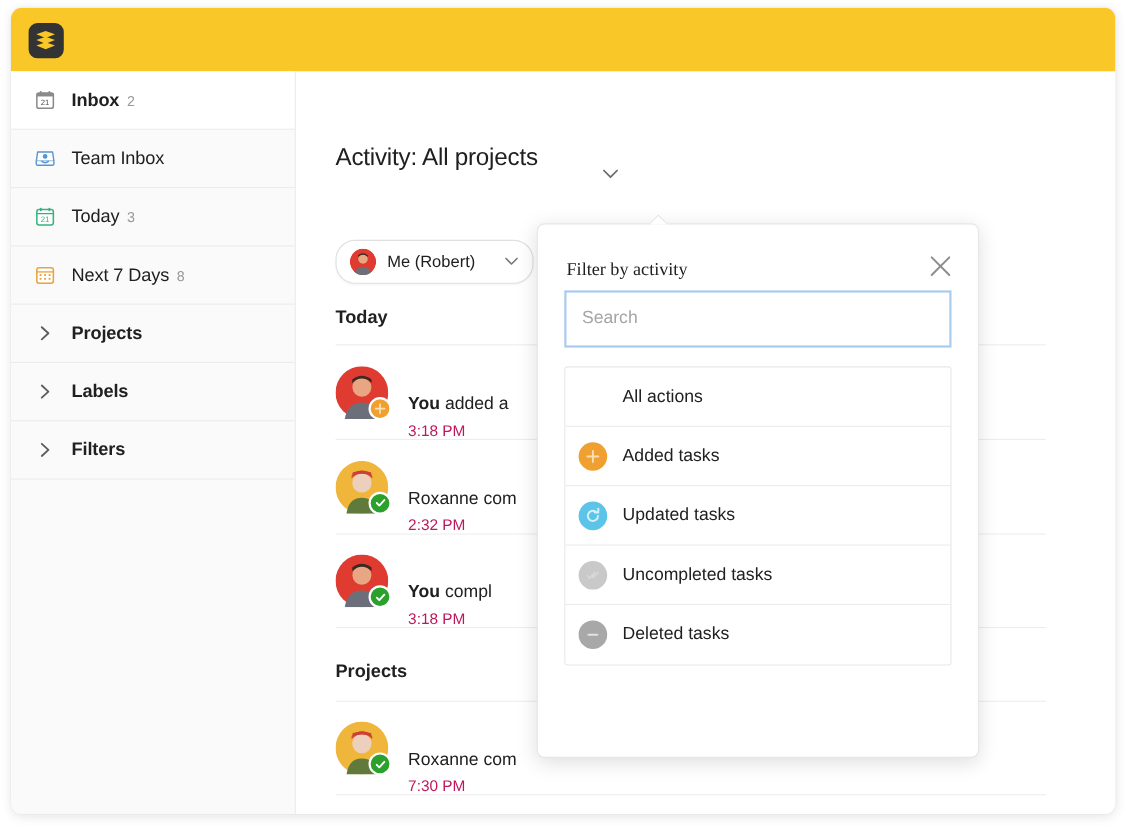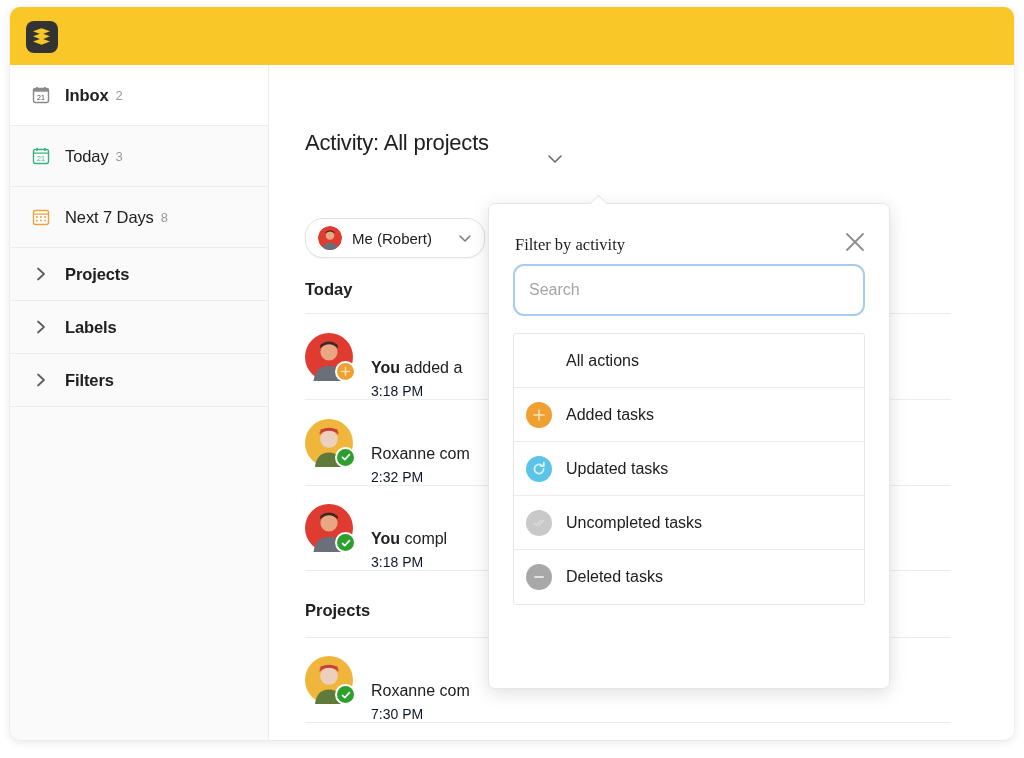--- a/index.html
+++ b/index.html
@@ -37,21 +37,21 @@
 
   
   #sidebar {
     position: absolute; left: 0; top: 58px;
     width: 258px; height: 675px;
     background: #fafafa;
   }
   .nav-item {
     position: relative;
     display: flex; align-items: center;
-    height: 61px;
+    height: 53px;
     padding-left: 20px;
     border-bottom: 1px solid #ececec;
     cursor: pointer;
   }
   .nav-item.active { background: #ffffff; }
   .nav-ico {
     width: 22px; height: 22px;
     margin-right: 13px;
     flex: 0 0 22px;
     display: flex; align-items: center; justify-content: center;
@@ -138,21 +138,21 @@
   }
   .avatar-lg .face { width: 48px; height: 48px; border-radius: 50%; overflow: hidden; }
   .badge {
     position: absolute; right: -3px; bottom: -1px;
     width: 21px; height: 21px; border-radius: 50%;
     border: 2px solid #ffffff;
     display: flex; align-items: center; justify-content: center;
   }
   .feed-text { font-size: 16px; color: #202020; white-space: nowrap; margin-top: 44px; }
   .feed-text b { font-weight: bold; }
-  .feed-time { font-size: 14px; color: #0f172a; margin-top: 6px; }
+  .feed-time { font-size: 14px; color: #be185d; margin-top: 6px; }
 
   
   #popup {
     position: absolute;
     left: 478px; top: 196px;
     width: 402px; height: 486px;
     background: #ffffff;
     border: 1px solid #e6e6e6;
     border-radius: 7px;
     box-shadow: 0 4px 18px rgba(0,0,0,0.13);
@@ -175,21 +175,21 @@
     font-size: 16.5px; color: #202020; font-family: Liberation Serif, serif;
   }
   #popup-close {
     position: absolute; right: 20px; top: 24px;
     width: 28px; height: 28px; cursor: pointer;
   }
   #popup-search {
     position: absolute; left: 24px; top: 60px;
     width: 352px; height: 52px;
     border: 2px solid #a8cbf0;
-    border-radius: 11px;
+    border-radius: 0;
     background: #ffffff;
     font-size: 16px;
     color: #202020;
     padding: 0 14px;
     outline: none;
     font-family: "Liberation Sans", sans-serif;
   }
   #popup-search::placeholder { color: #a5a5a5; }
   #options {
     position: absolute; left: 24px; top: 129px;
@@ -238,20 +238,32 @@
           <rect x="2.5" y="3.5" width="15" height="3.2" fill="#8a8a8a"></rect>
           <rect x="5.3" y="1.8" width="1.6" height="3.2" rx="0.7" fill="#8a8a8a"></rect>
           <rect x="13.1" y="1.8" width="1.6" height="3.2" rx="0.7" fill="#8a8a8a"></rect>
           <text x="10" y="14.6" font-size="7" font-family="Liberation Sans, sans-serif" fill="#4a4a4a" text-anchor="middle">21</text>
         </svg>
       </span>
       <span class="nav-label bold">Inbox</span>
       <span class="nav-count">2</span>
     </div>
 
+    <div class="nav-item">
+      <span class="nav-ico">
+        <svg width="20" height="20" viewBox="0 0 20 20">
+          <path d="M3.2 4.2 L16.8 4.2 L18 12.5 L2 12.5 Z" fill="#fff" stroke="#5893d4" stroke-width="1.3" stroke-linejoin="round"></path>
+          <path d="M2 12.5 L2 15.2 Q2 16.2 3 16.2 L17 16.2 Q18 16.2 18 15.2 L18 12.5" fill="#fff" stroke="#5893d4" stroke-width="1.3"></path>
+          <circle cx="10" cy="8.2" r="2.1" fill="#5893d4"></circle>
+          <path d="M6.6 12.3 Q10 15.4 13.4 12.3" fill="none" stroke="#5893d4" stroke-width="1.3"></path>
+        </svg>
+      </span>
+      <span class="nav-label">Team Inbox</span>
+      <span class="nav-count"></span>
+    </div>
 
     <div class="nav-item">
       <span class="nav-ico">
         <svg width="20" height="20" viewBox="0 0 20 20">
           <rect x="2.5" y="3.5" width="15" height="14" rx="2" fill="#fff" stroke="#34b37d" stroke-width="1.4"></rect>
           <rect x="5.3" y="1.8" width="1.6" height="3.2" rx="0.7" fill="#34b37d"></rect>
           <rect x="13.1" y="1.8" width="1.6" height="3.2" rx="0.7" fill="#34b37d"></rect>
           <line x1="2.5" y1="7.2" x2="17.5" y2="7.2" stroke="#34b37d" stroke-width="1.2"></line>
           <text x="10" y="14.8" font-size="7.2" font-family="Liberation Sans, sans-serif" fill="#34b37d" text-anchor="middle">21</text>
         </svg>

